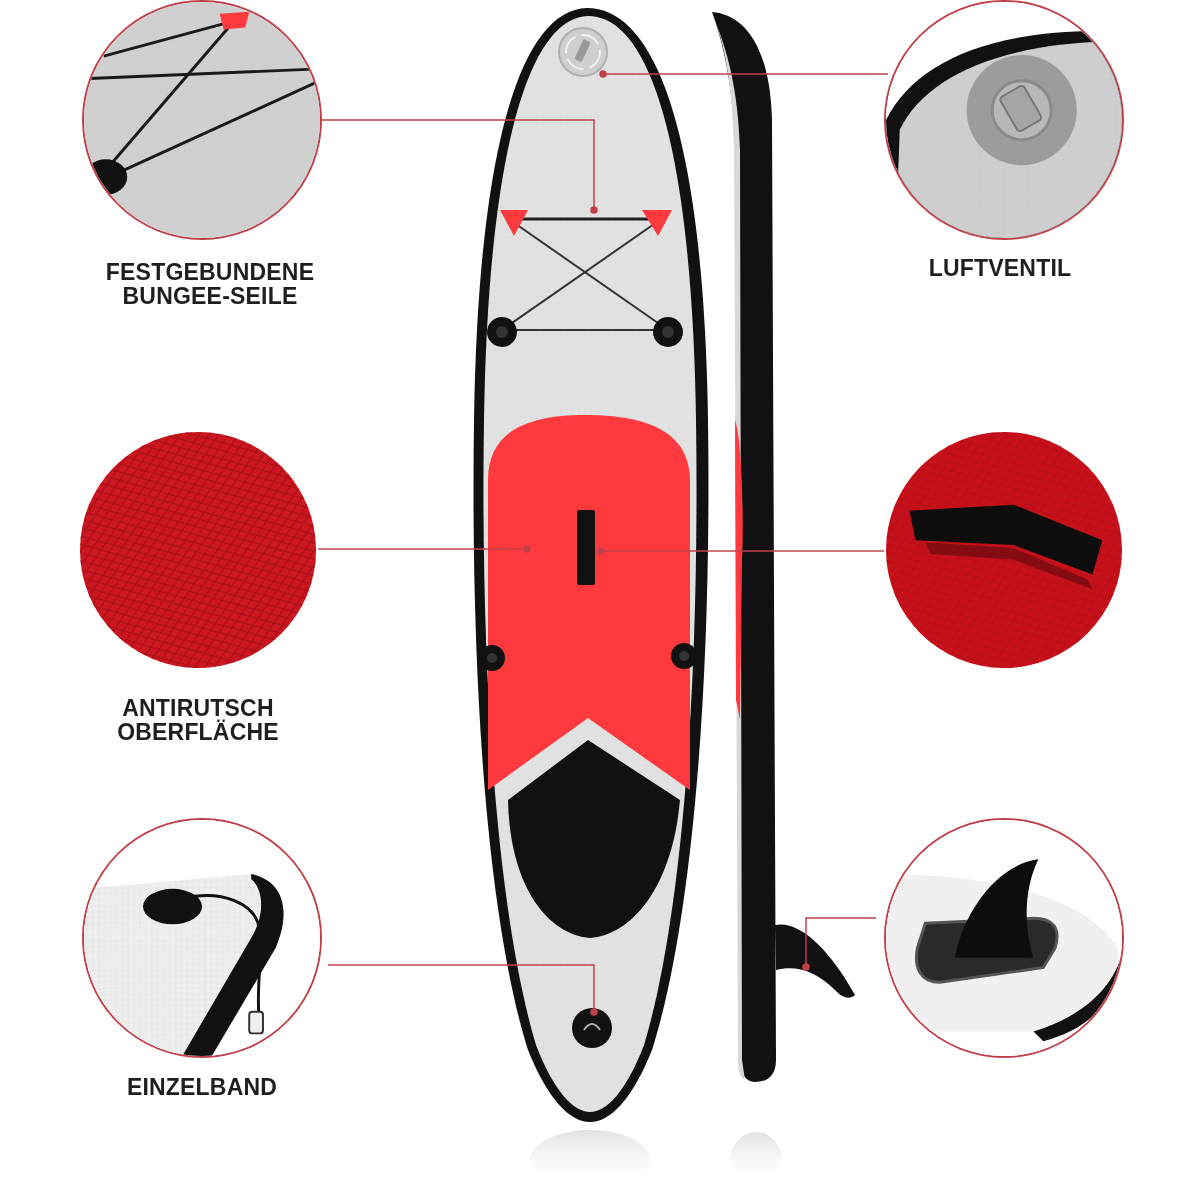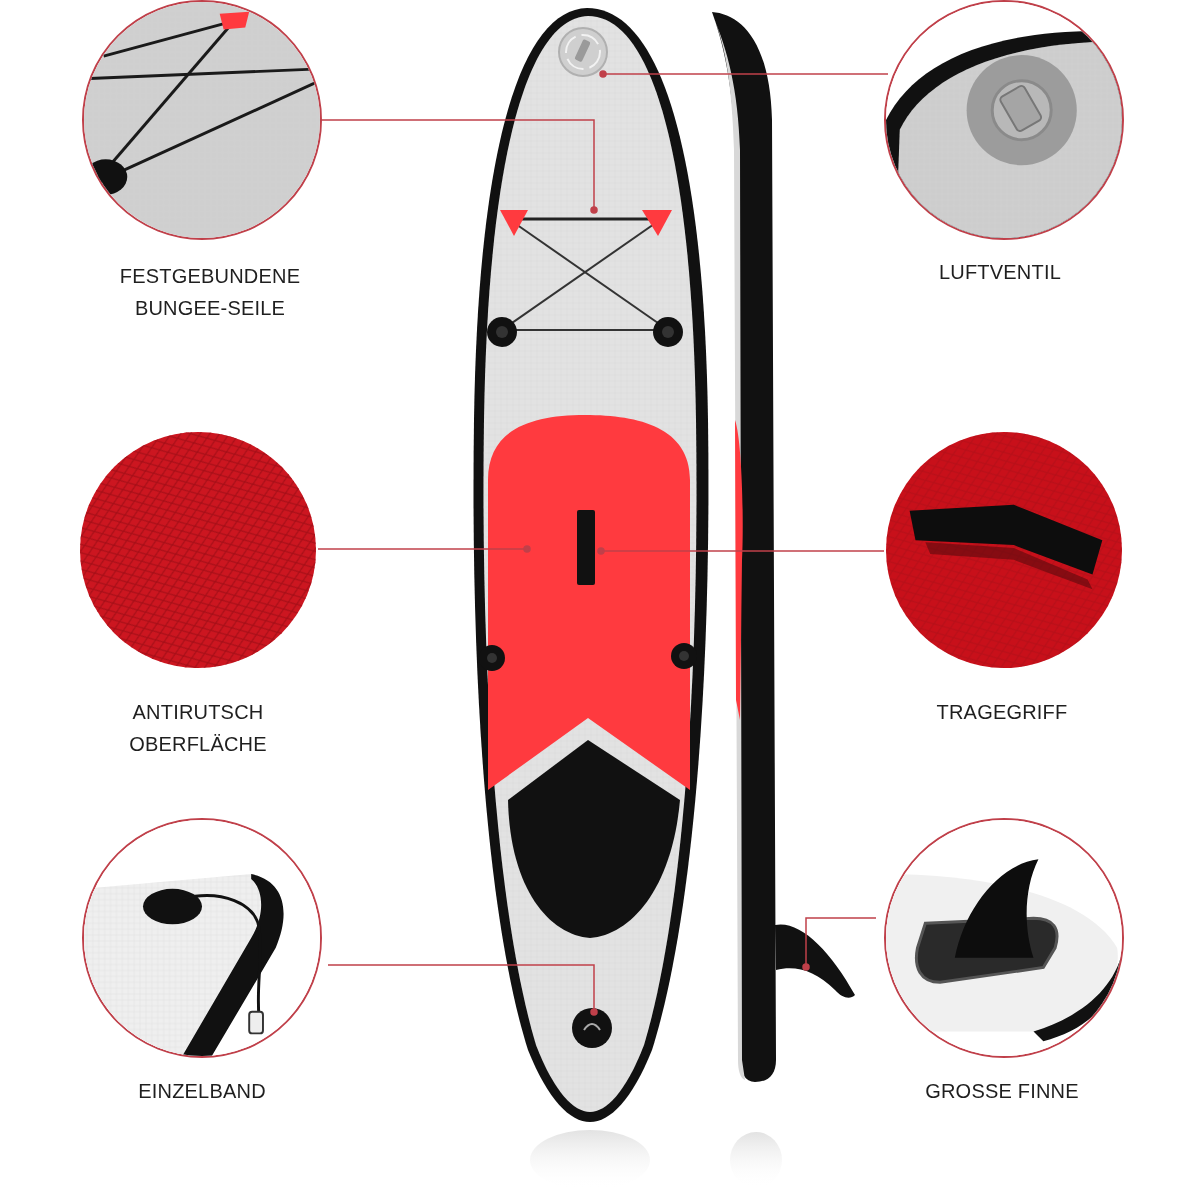--- a/index.html
+++ b/index.html
@@ -1,20 +1,20 @@
 <!DOCTYPE html>
 <html><head>
   <meta charset="utf-8">
   <style>
     html, body { margin: 0; padding: 0; background: #ffffff; }
     body { width: 1200px; height: 1200px; position: relative; overflow: hidden; font-family: "Liberation Sans", "DejaVu Sans", sans-serif; }
     .stage { position: absolute; left: 0; top: 0; width: 1200px; height: 1200px; }
     .label {
-      position: absolute; text-align: center; font-weight: 400; font-size: 20px;
-      line-height: 32px; color: #1f1f1f; letter-spacing: 0.2px; white-space: pre-line;
+      position: absolute; text-align: center; font-weight: 700; font-size: 23px;
+      line-height: 24px; color: #1f1f1f; letter-spacing: 0.2px; white-space: pre-line;
     }
     .circle {
       position: absolute; width: 240px; height: 240px; border-radius: 50%;
       overflow: hidden; border: 2px solid #c0404a; box-sizing: border-box;
     }
     .circle svg { width: 100%; height: 100%; display: block; }
     svg.overlay { position: absolute; left: 0; top: 0; }
   </style>
 </head>
 <body>
@@ -170,17 +170,15 @@
       <path d="M40 105 L150 100 C 170 100, 178 110, 172 130 L160 150 L55 165 C 35 165, 28 150, 32 130 Z" fill="#2a2a2a" stroke="#555" stroke-width="3"></path>
       <path d="M70 140 C 80 90, 115 45, 155 40 C 140 70, 140 110, 150 140 Z" fill="#0d0d0d"></path>
     </svg>
   </div>
 
   <div class="label" style="left:60px; top:260px; width:300px;">FESTGEBUNDENE
 BUNGEE-SEILE</div>
   <div class="label" style="left:880px; top:256px; width:240px;">LUFTVENTIL</div>
   <div class="label" style="left:78px; top:696px; width:240px;text-align:center;">ANTIRUTSCH
 OBERFLÄCHE</div>
-  <div class="label" style="left:880px; top:696px; width:244px;">TRAGEGRIFF</div>
   <div class="label" style="left:82px; top:1075px; width:240px;">EINZELBAND</div>
-  <div class="label" style="left:882px; top:1075px; width:240px;">GROSSE FINNE</div>
 
 </div>
 
 </body></html>

